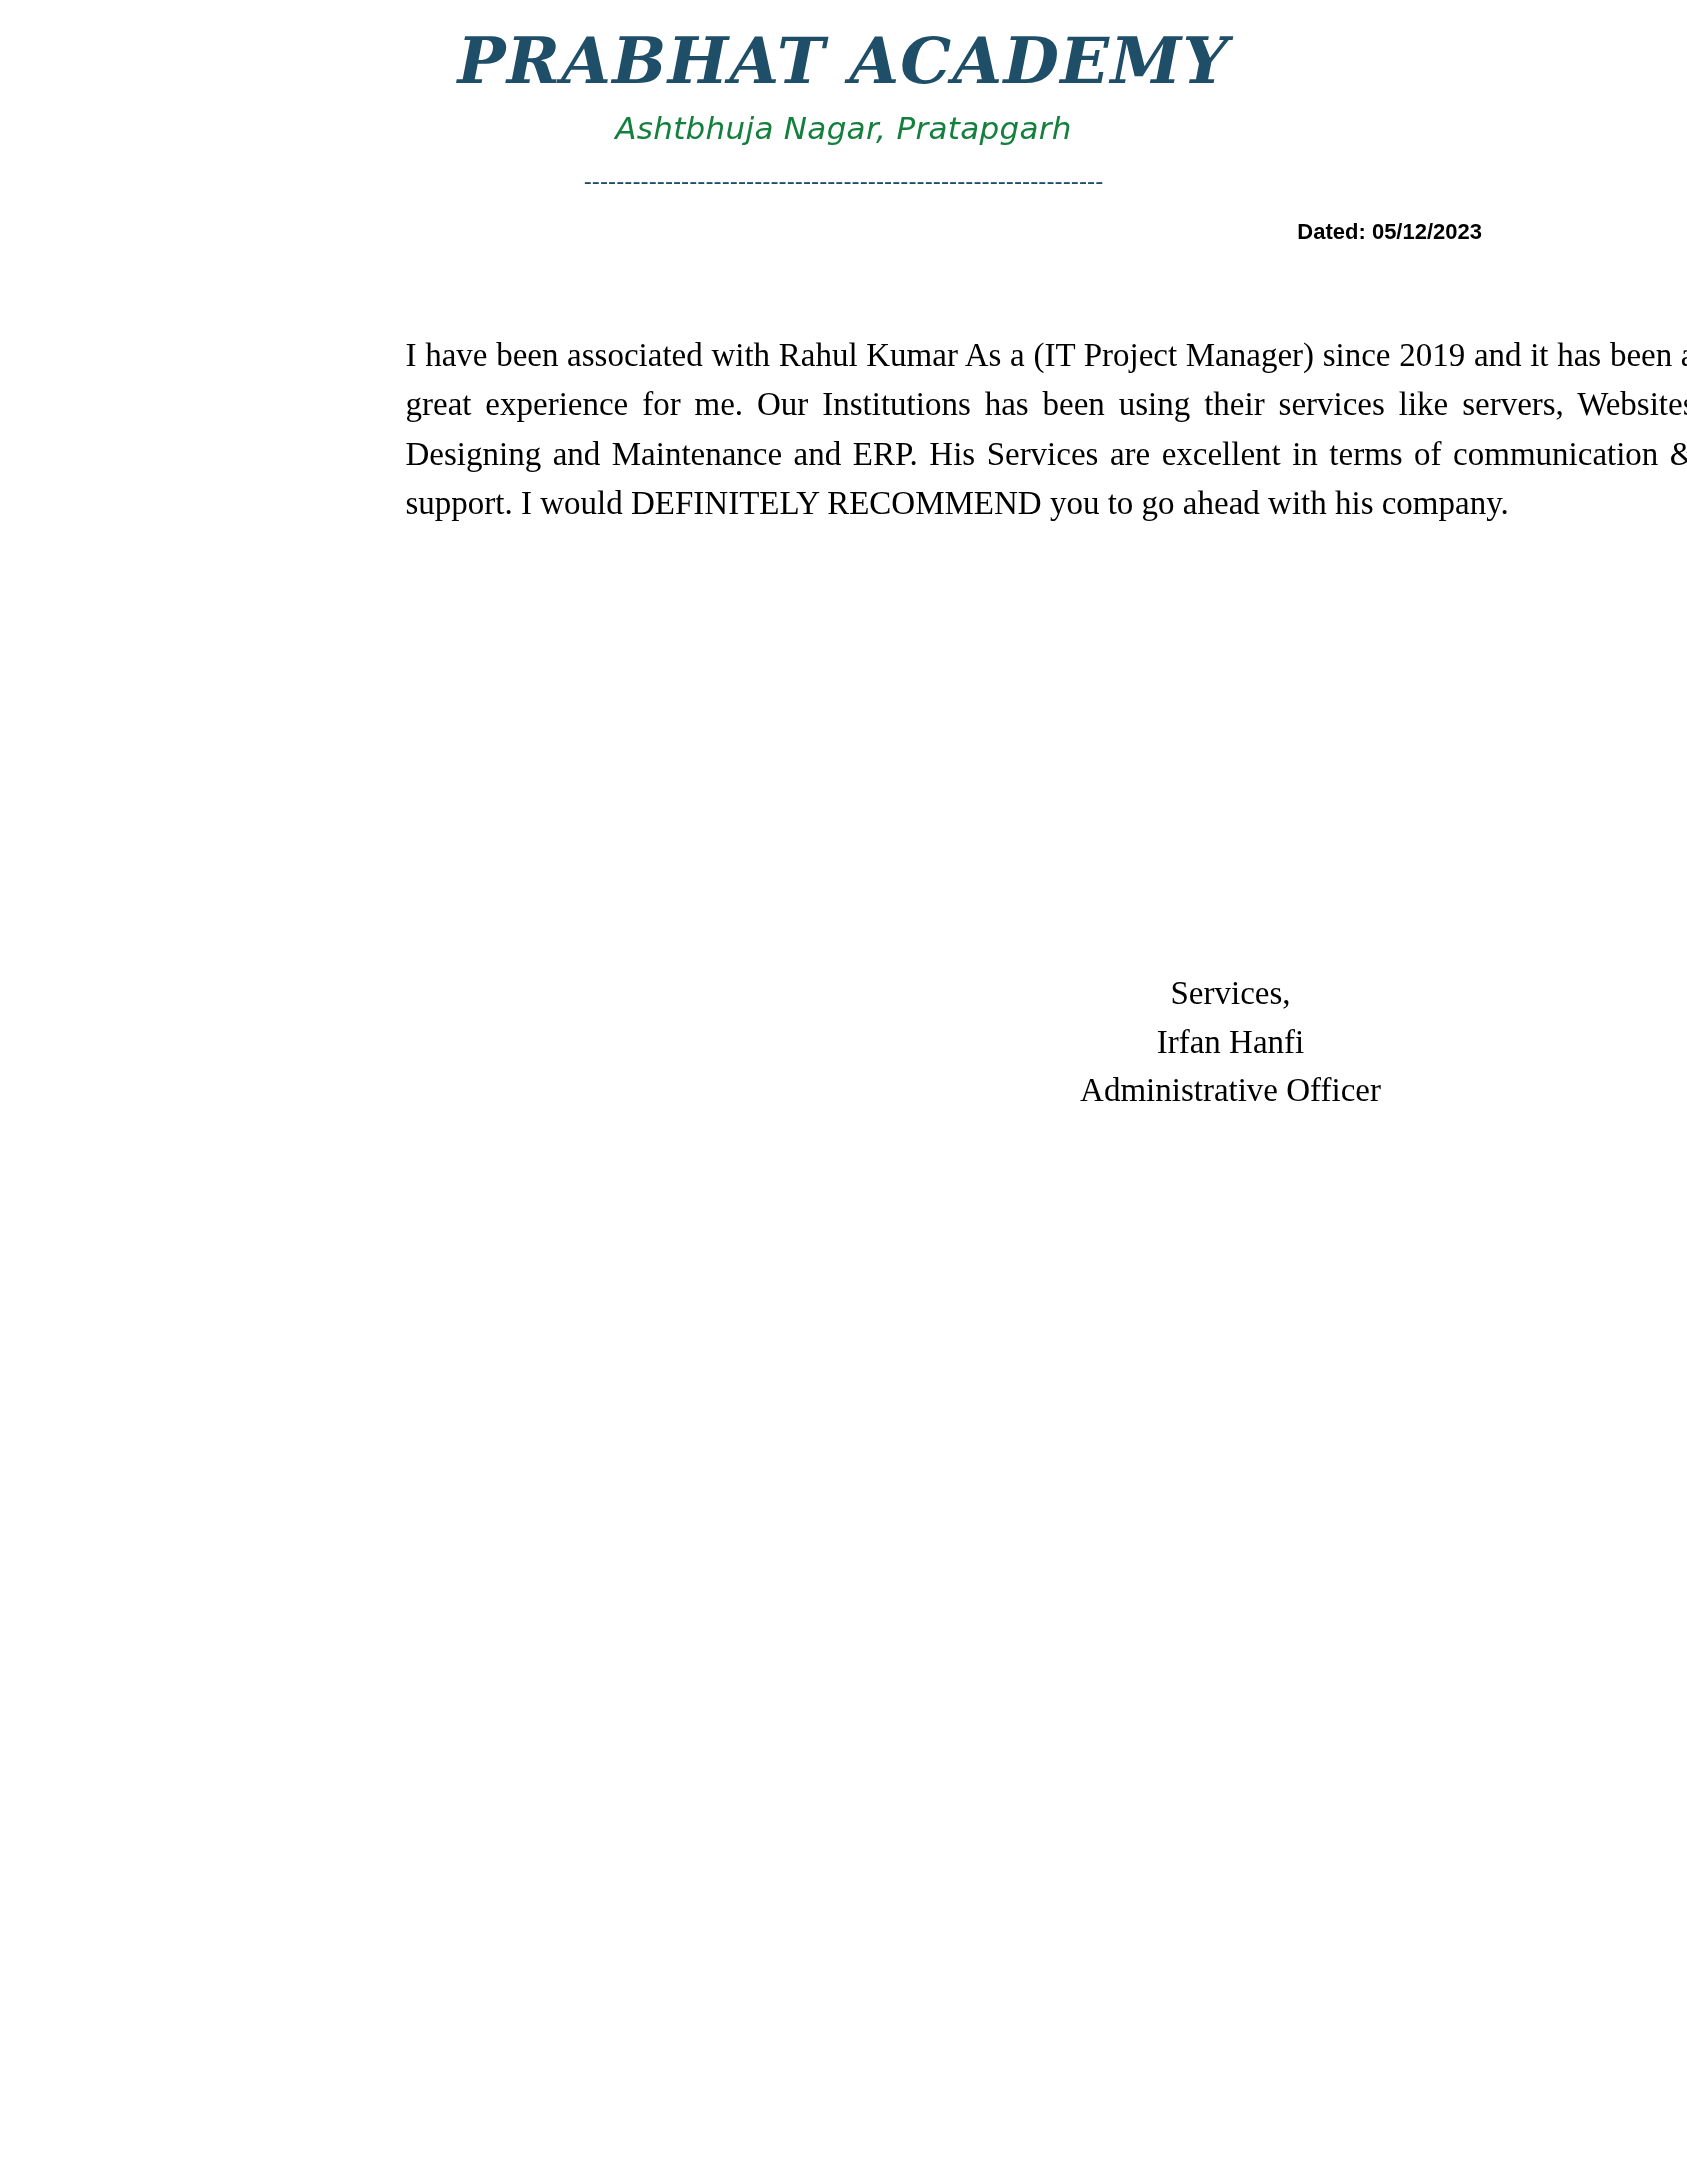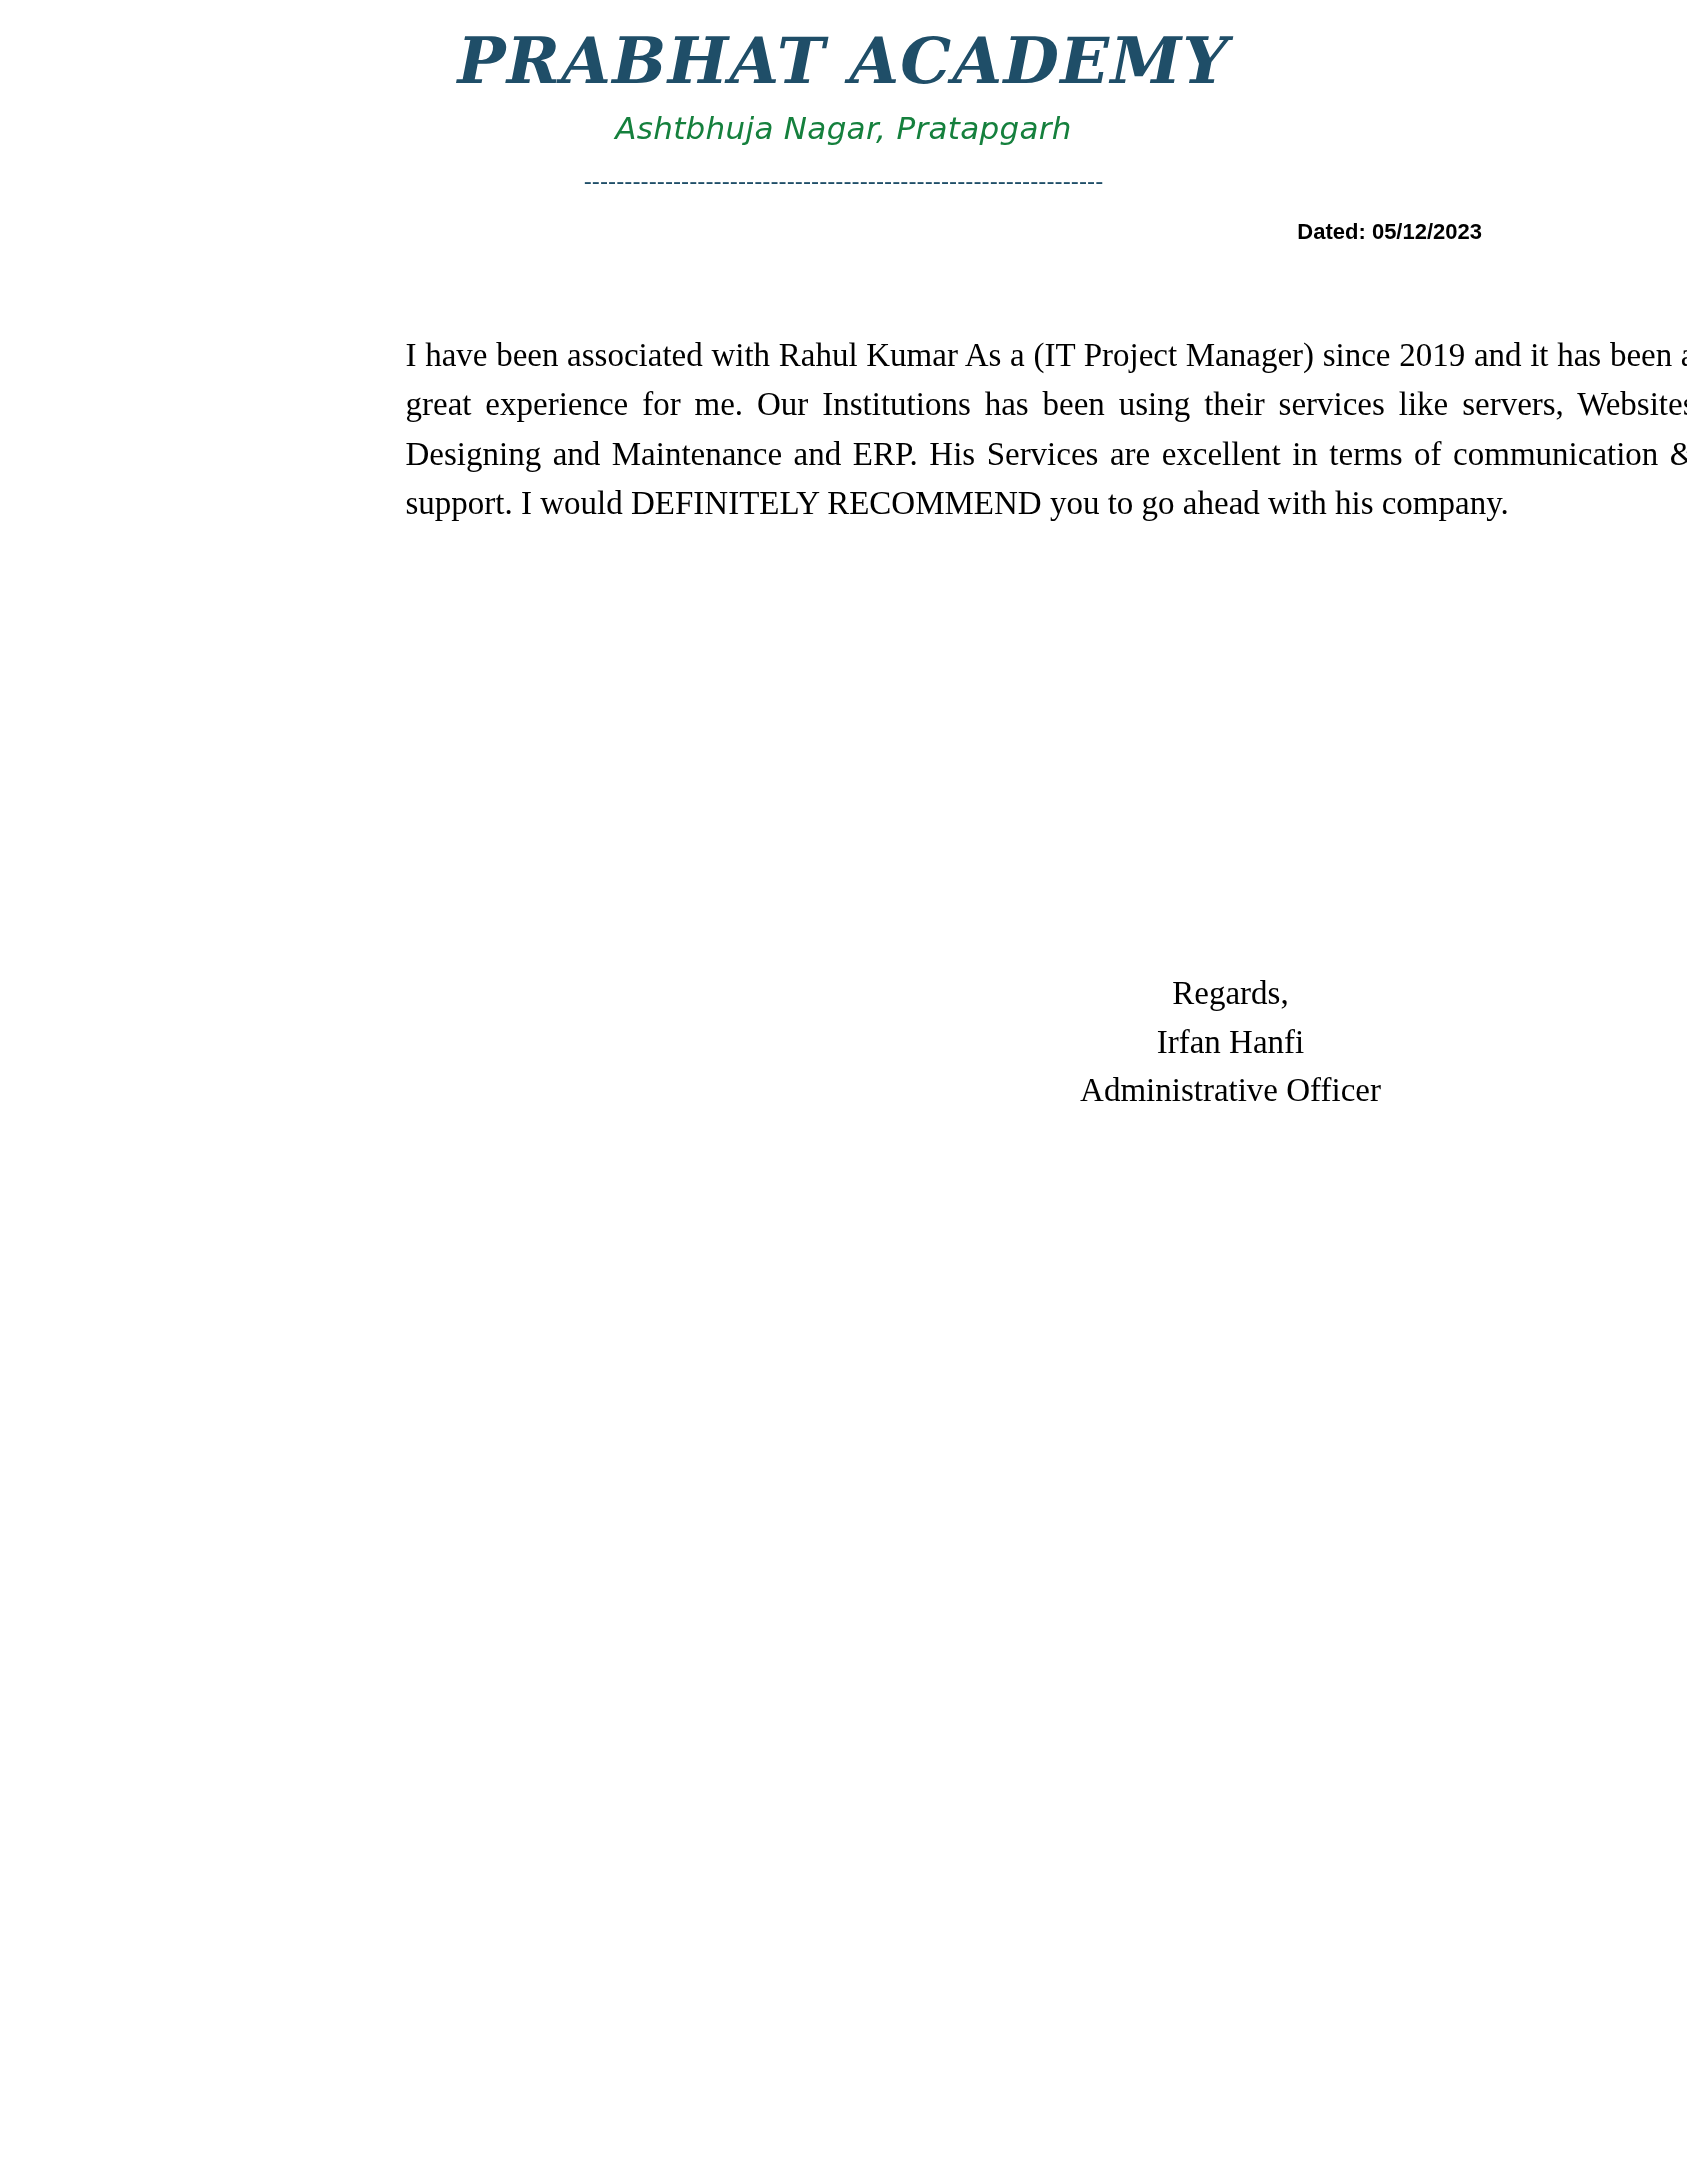--- a/index.html
+++ b/index.html
@@ -119,19 +119,19 @@
     <div class="rule-line">----------------------------------------------------------------</div>
   </div>
 
   <div class="date-row">Dated: 05/12/2023</div>
 
   <div class="body-block">
     <p class="body-paragraph">I have been associated with Rahul Kumar As a (IT Project Manager) since 2019 and it has been a great experience for me. Our Institutions has been using their services like servers, Websites Designing and Maintenance and ERP. His Services are excellent in terms of communication &amp; support. I would DEFINITELY RECOMMEND you to go ahead with his company.</p>
   </div>
 
   <div class="signature-block">
-    <div class="signature-line">Regards,</div>
+    <div class="signature-line">Services,</div>
     <div class="signature-line">Irfan Hanfi</div>
     <div class="signature-line">Administrative Officer</div>
   </div>
 
 </div>
 
 
 </body></html>

